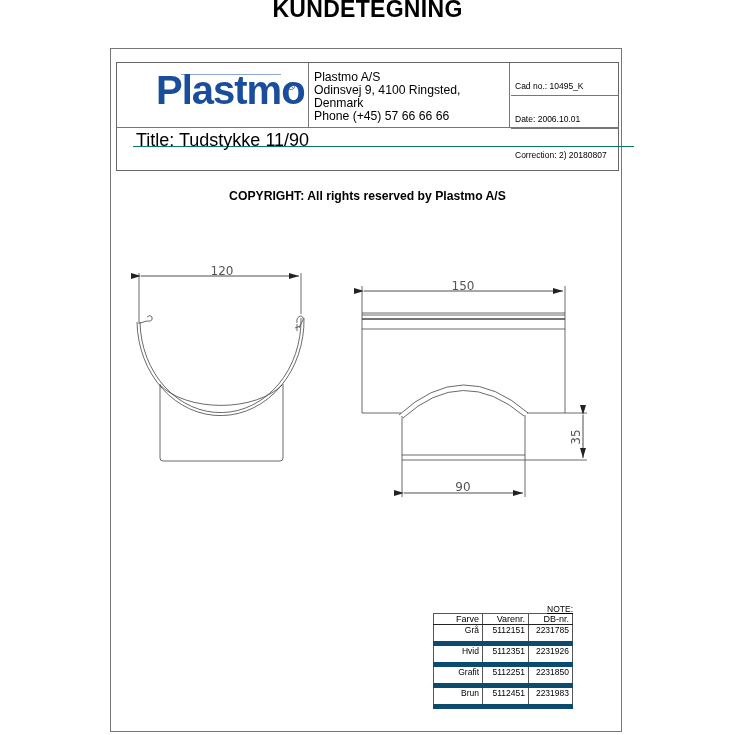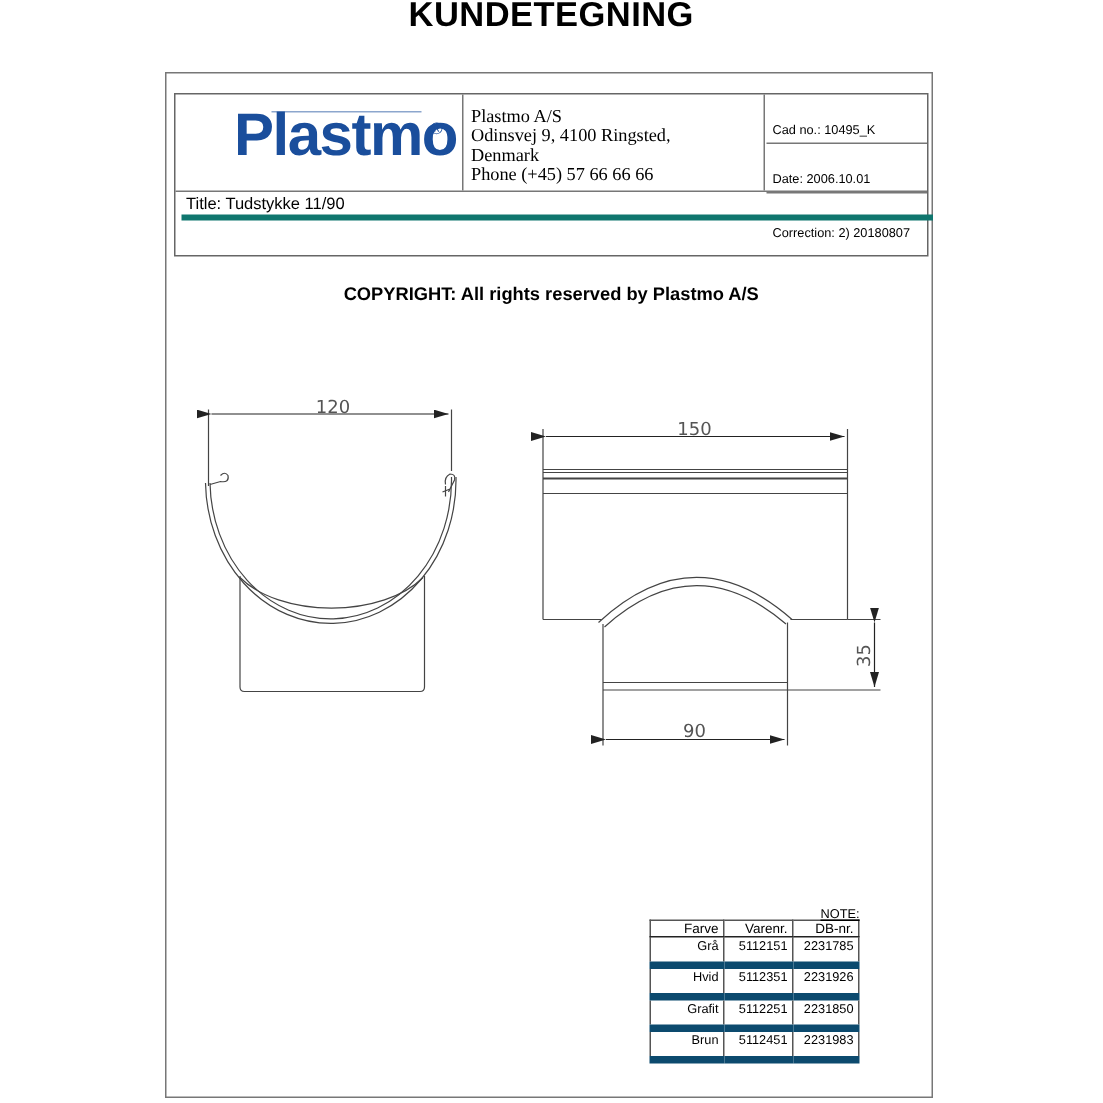--- a/index.html
+++ b/index.html
@@ -5,25 +5,25 @@
   html, body { margin:0; padding:0; background:#ffffff; }
   body { width:735px; height:735px; position:relative; overflow:hidden; font-family:"Liberation Sans", sans-serif; color:#000; }
   .doc-title { position:absolute; left:0; top:-4px; width:735px; text-align:center; font-size:23px; font-weight:bold; letter-spacing:0.3px; }
   .frame { position:absolute; left:110px; top:48px; width:512px; height:684px; border:1px solid #777; box-sizing:border-box; }
   .hdr { position:absolute; left:116px; top:62px; width:503px; height:109px; border:1px solid #666; box-sizing:border-box; }
   .hdr .row1 { position:absolute; left:0; top:0; width:501px; height:64px; border-bottom:1px solid #777; }
   .logo-cell { position:absolute; left:0; top:0; width:191px; height:64px; border-right:1px solid #777; }
   .logo { position:absolute; left:18px; top:5px; font-size:40px; font-weight:bold; color:#1a4e9c; letter-spacing:-1px; font-family:"Liberation Sans", sans-serif;margin-left:21px; }
   .logo-reg { position:absolute; left:170px; top:17px; font-size:11px; color:#1a4e9c; }
   .logo-line { position:absolute; left:64px; top:11px; width:100px; height:1px; background:#1a4e9c; opacity:0.5; }
-  .addr-cell { position:absolute; left:192px; top:0; width:201px; height:64px; border-right:1px solid #777; padding:8px 16px 0 5px; box-sizing:border-box; font-size:12.2px; line-height:13px;font-family:Liberation Serif, serif; }
+  .addr-cell { position:absolute; left:192px; top:0; width:201px; height:64px; border-right:1px solid #777; padding:8px 16px 0 5px; box-sizing:border-box; font-size:12.2px; line-height:13px; }
   .meta-cell { position:absolute; left:394px; top:0; width:107px; height:64px; }
   .meta-line { height:21px; border-bottom:1px solid #777; font-size:8.5px; padding:6px 0 0 4px; box-sizing:border-box; white-space:nowrap;margin-top:12px; }
   .meta-line:last-child { border-bottom:none; height:22px; padding-top:9px; }
-  .title-row { position:absolute; left:4px; top:65px; width:501px; height:19px; border-bottom:4px solid #0f766e; font-size:11px; padding:2px 0 0 3px; box-sizing:border-box; }
+  .title-row { position:absolute; left:16px; top:65px; width:501px; height:19px; border-bottom:1px solid #0f766e; font-size:18px; padding:2px 0 0 3px; box-sizing:border-box; }
   .copy-row { position:absolute; left:0; top:85px; width:501px; height:22px; text-align:center; font-size:12.2px; font-weight:bold; padding-top:5px; box-sizing:border-box;margin-top:36px; }
   svg.draw { position:absolute; left:0; top:0; }
   .note { position:absolute; left:433px; top:604px;text-align:right; }
   .note-label { font-size:8.5px; text-decoration:underline; margin-left:4px; }
   table.parts { border-collapse:collapse; font-size:8.5px; margin-top:-1px; }
   table.parts td { border-left:1px solid #555; border-right:1px solid #555; padding:0 3px; height:16px; vertical-align:top; }
   table.parts tr.head td { border-top:1px solid #555; border-bottom:1px solid #222; height:10px; font-size:9px; }
   table.parts tr.body td { border-bottom:5px solid #0c4a6e; }
   td.c1 { width:42px; } td.c2 { width:39px; } td.c3 { width:37px; }
 </style>

